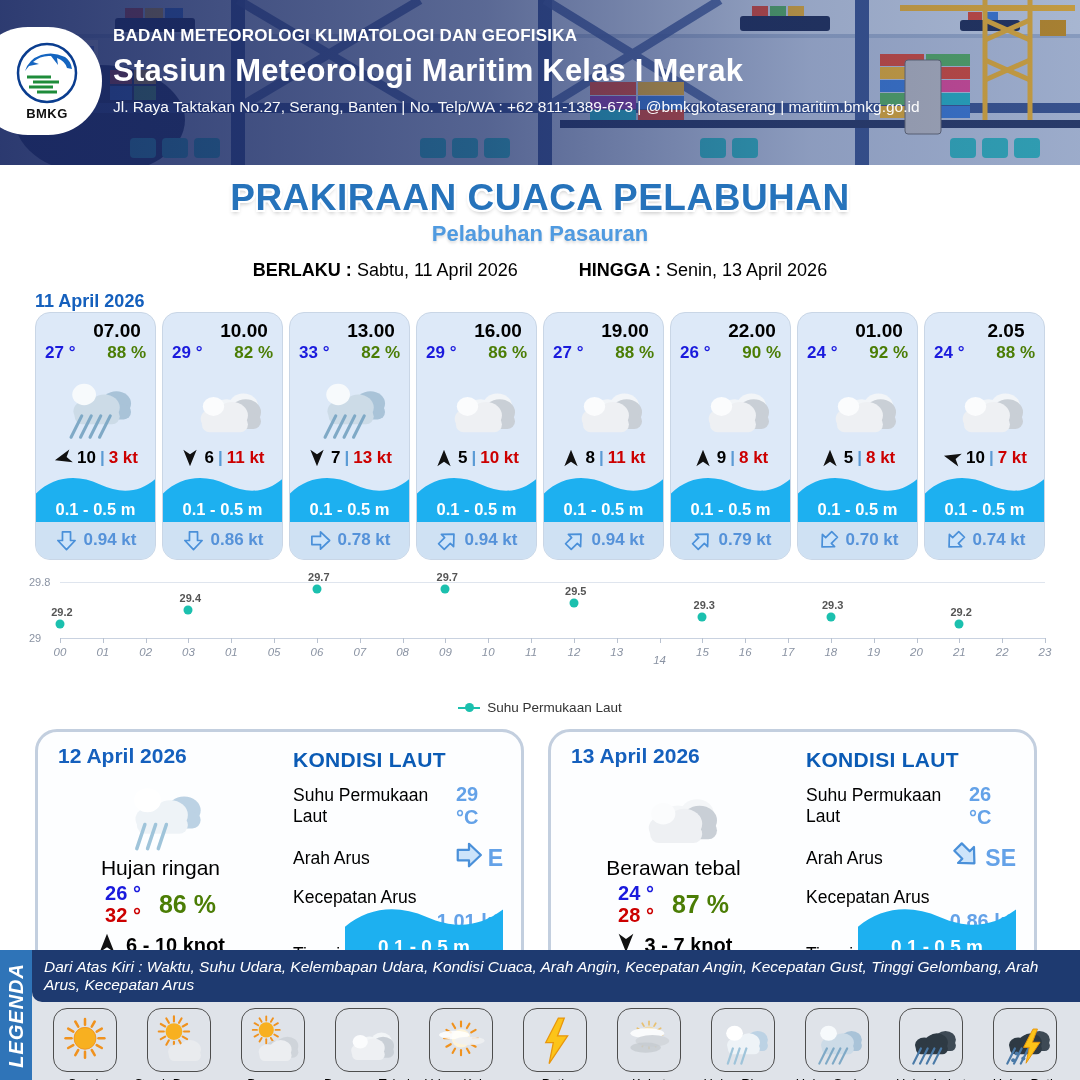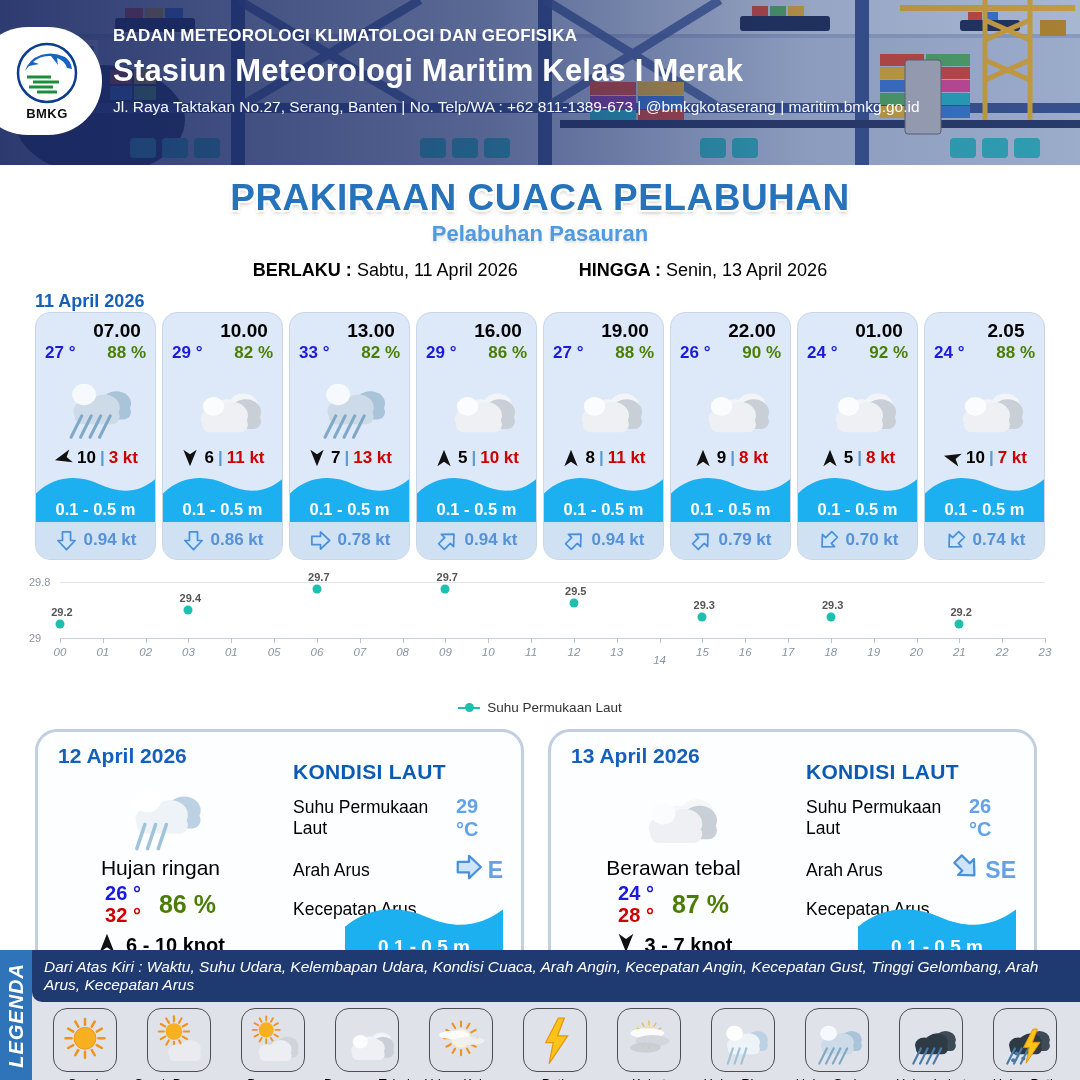--- a/index.html
+++ b/index.html
@@ -73,21 +73,21 @@
   .dpanel .picon svg { width:96px; height:86px; }
   .dpanel .pweather { font-size:21px; color:#000; margin-top:-2px; }
   .dpanel .ptemps { display:flex; align-items:center; gap:18px; margin-top:2px; }
   .dpanel .tcol { display:flex; flex-direction:column; line-height:1.1; font-size:20px; font-weight:bold; }
   .dpanel .tmin { color:var(--temp-blue); }
   .dpanel .tmax { color:var(--gust-red); }
   .dpanel .phum { font-size:25px; font-weight:bold; color:var(--hum-green); }
   .dpanel .pwind { display:flex; align-items:center; gap:8px; font-size:20px; font-weight:bold; color:#000; margin-top:6px; }
   .dpanel .pwind svg { width:22px; height:22px; }
   .dpanel .pgust { font-size:20px; font-weight:bold; color:var(--gust-red); margin-top:3px; }
-  .dpanel .right { flex:1; padding-left:16px; position:relative;margin-top:12px; }
+  .dpanel .right { flex:1; padding-left:16px; position:relative; }
   .dpanel .ktitle { font-size:21px; font-weight:bold; color:var(--kondisi-blue); margin:4px 0 10px 14px; letter-spacing:.3px; }
   .sea-row { display:flex; justify-content:space-between; align-items:center; font-size:17.5px; color:#000; margin:11px 0 0 14px; }
   .sea-val { font-size:20px; font-weight:bold; color:var(--sea-blue); }
   .sea-dir { display:flex; align-items:center; gap:4px; font-size:23px; font-weight:bold; color:var(--sea-blue); }
   .sea-speed { text-align:right; font-size:20px; font-weight:bold; color:var(--sea-blue); margin:2px 4px 0 0; }
   .pwave { position:absolute; right:0; bottom:2px; width:158px; height:62px; }
   .pwave svg { position:absolute; inset:0; width:100%; height:100%; }
   .pwave .wave-text { position:absolute; bottom:6px; width:100%; text-align:center; color:#fff; font-weight:bold; font-size:19px; }
 
   

